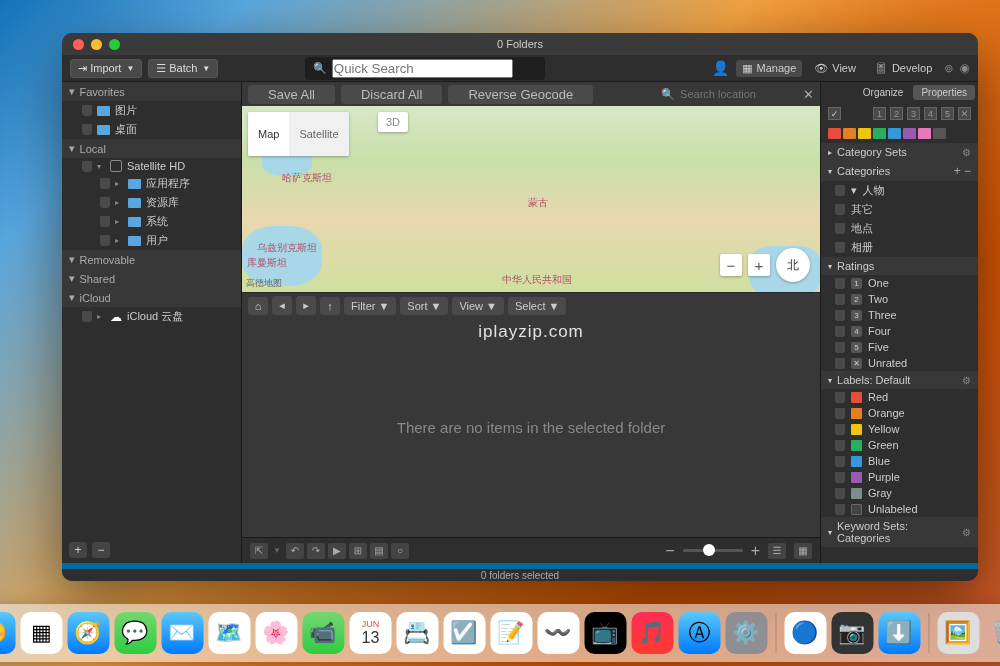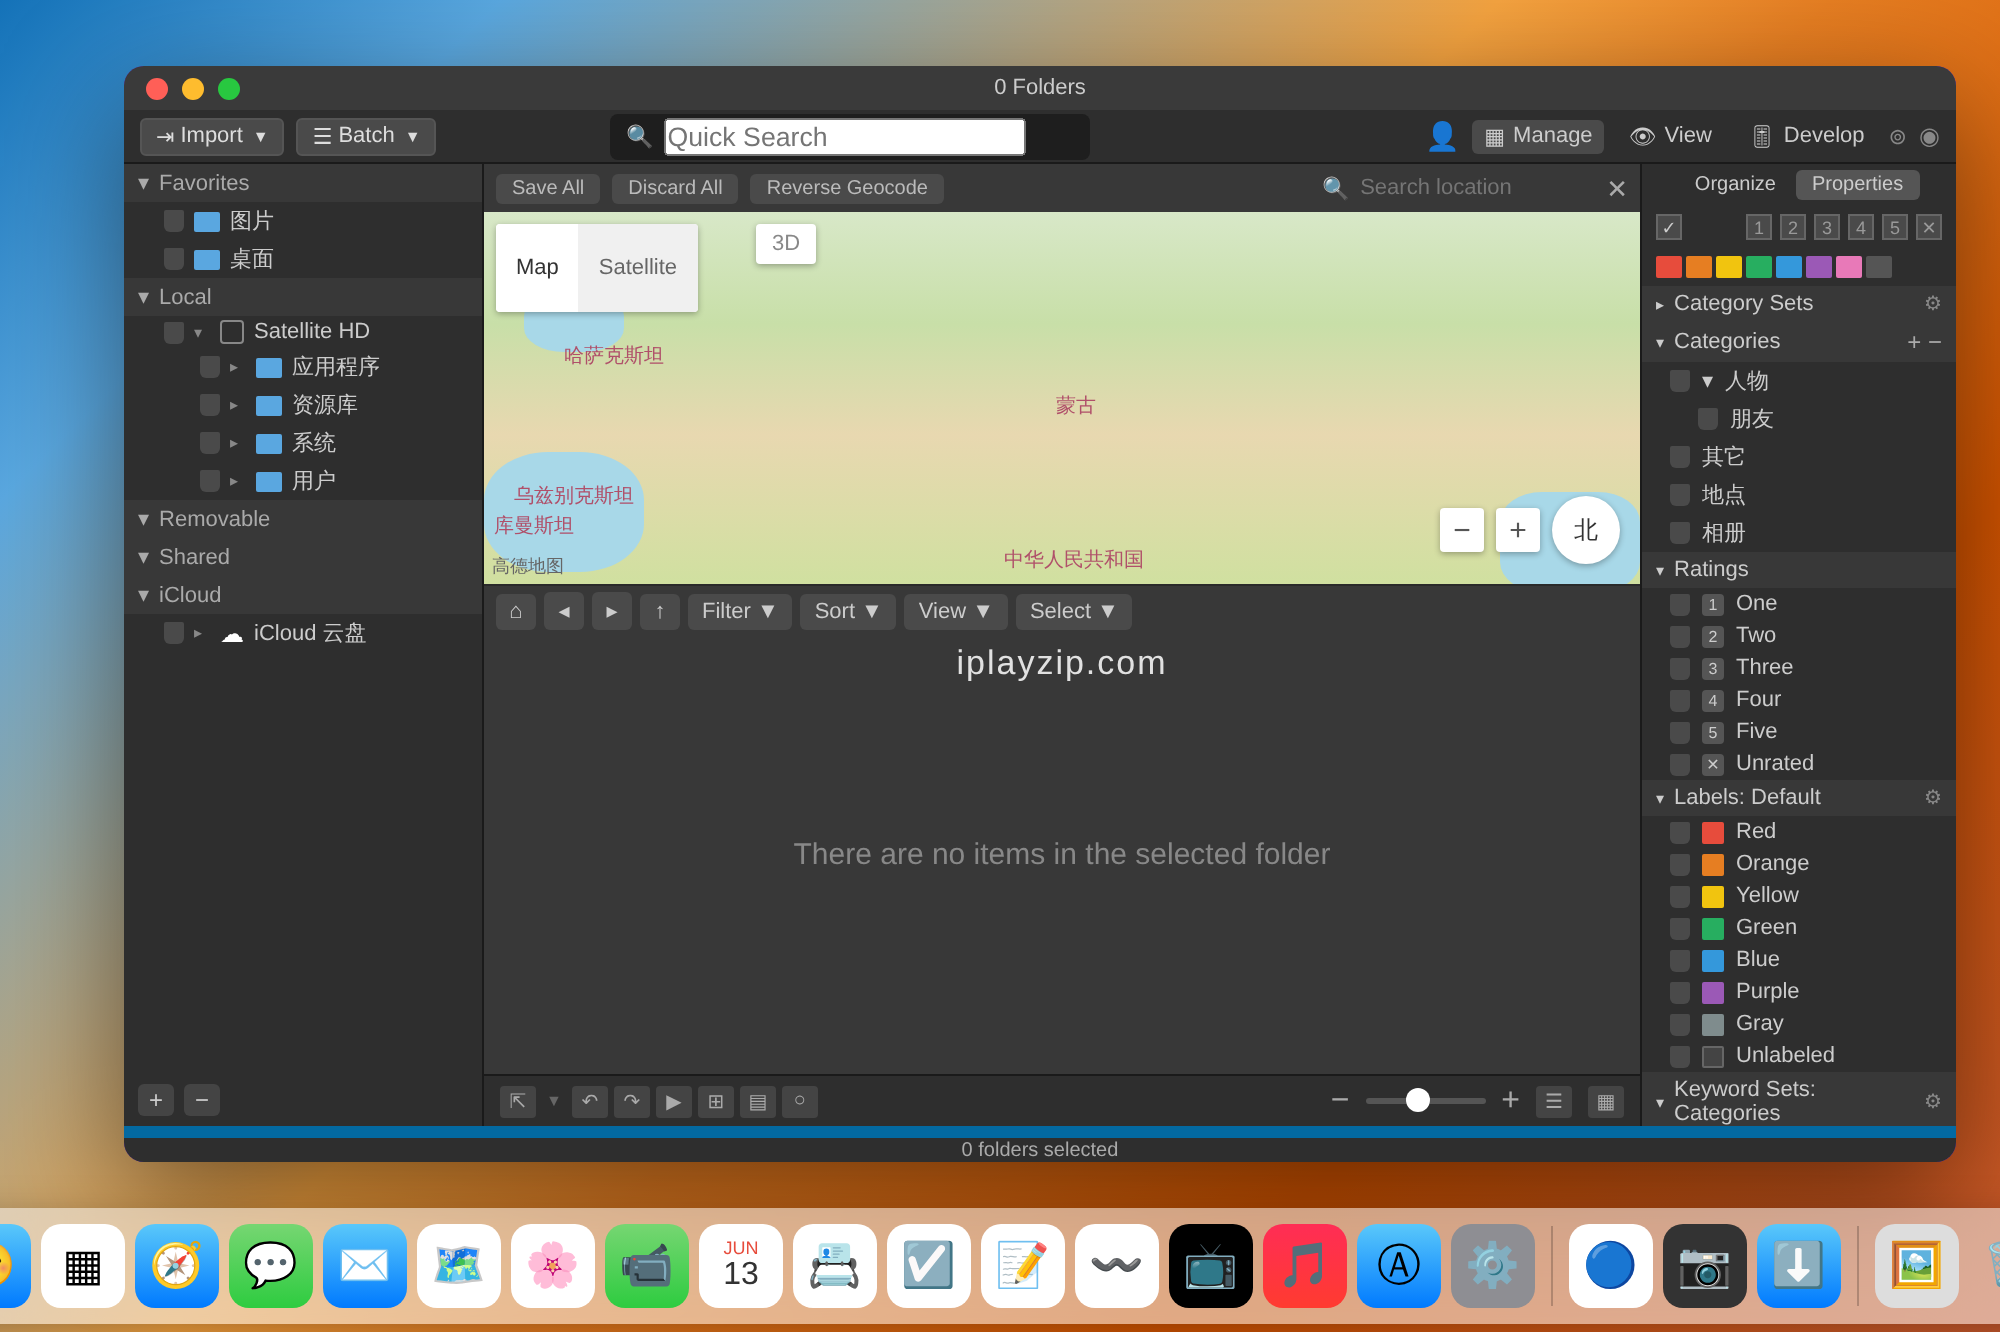--- a/index.html
+++ b/index.html
@@ -25,21 +25,21 @@
 .sb-item { padding: 2px 7px 2px 20px; display: flex; align-items: center; gap: 5px; cursor: pointer; }
 .sb-item.sub { padding-left: 38px; }
 .sb-item .disclose { font-size: 8px; width: 8px; color: #888; }
 .folder-ic { width: 13px; height: 10px; background: #5aa7e0; border-radius: 1px; display: inline-block; }
 .disk-ic { width: 12px; height: 12px; border: 1px solid #888; border-radius: 2px; display: inline-block; }
 .cloud-ic { display: inline-block; font-size: 12px; color: #fff; }
 .sb-bottom { margin-top: auto; padding: 5px 7px; display: flex; gap: 5px; }
 .sb-btn-sm { width: 18px; height: 16px; background: #444; border-radius: 3px; color: #ccc; font-size: 12px; display: flex; align-items: center; justify-content: center; cursor: pointer; }
 .center { flex: 1; display: flex; flex-direction: column; background: #383838; min-width: 0; }
 .map-toolbar { height: 24px; background: #383838; display: flex; align-items: center; padding: 0 6px; gap: 6px; }
-.map-tb-btn { background: #4a4a4a; color: #bbb; font-size: 10px; padding: 2px 8px; border-radius: 3px; cursor: pointer; }
+.map-tb-btn { background: #4a4a4a; color: #bbb; font-size: 13px; padding: 2px 20px; border-radius: 3px; cursor: pointer; }
 .map-search { margin-left: auto; display: flex; align-items: center; gap: 5px; color: #888; font-size: 11px; }
 .map-search input { background: transparent; border: none; color: #888; font-size: 11px; width: 110px; outline: none; }
 .map-close { color: #aaa; cursor: pointer; font-size: 13px; margin-left: 8px; }
 .map-area { height: 186px; position: relative; background: linear-gradient(180deg, #d8e8c8 0%, #c8dfa8 30%, #e8d8b0 60%, #d0e0a0 100%); overflow: hidden; }
 .map-water { position: absolute; background: #a8d8e8; }
 .map-label { position: absolute; font-size: 10px; color: #b0506a; font-weight: 500; }
 .map-type-switch { position: absolute; left: 6px; top: 6px; display: flex; background: #fff; border-radius: 2px; box-shadow: 0 1px 3px rgba(0,0,0,0.3); overflow: hidden; }
 .map-type-btn { padding: 16px 10px; font-size: 11px; cursor: pointer; background: #fff; color: #333; }
 .map-type-btn.active { background: #fff; }
 .map-type-btn:not(.active) { background: #f0f0f0; color: #666; }
@@ -54,21 +54,21 @@
 .empty-area { flex: 1; display: flex; align-items: center; justify-content: center; color: #888; font-size: 15px; position: relative; }
 .watermark { position: absolute; top: 4px; left: 50%; transform: translateX(-50%); color: #fff; font-size: 17px; font-weight: 500; letter-spacing: 1px; opacity: 0.85; }
 .bottom-tools { height: 26px; background: #2e2e2e; border-top: 1px solid #1a1a1a; display: flex; align-items: center; padding: 0 8px; gap: 5px; }
 .bt-icongrp { display: flex; gap: 3px; }
 .bt-ic { width: 18px; height: 16px; background: #444; border-radius: 2px; color: #aaa; font-size: 10px; display: flex; align-items: center; justify-content: center; cursor: pointer; }
 .zoom-slider { margin-left: auto; display: flex; align-items: center; gap: 8px; color: #aaa; }
 .slider-track { width: 60px; height: 3px; background: #555; border-radius: 2px; position: relative; }
 .slider-thumb { position: absolute; width: 12px; height: 12px; background: #fff; border-radius: 50%; top: -5px; left: 20px; }
 .statusbar { height: 18px; background: #2e2e2e; border-top: 6px solid #0369a1; display: flex; align-items: center; justify-content: center; color: #aaa; font-size: 10px; }
 .sidebar-right { width: 158px; background: #2e2e2e; border-left: 1px solid #1a1a1a; display: flex; flex-direction: column; font-size: 11px; color: #ccc; overflow-y: auto; }
-.sr-tabs { display: flex; background: #2e2e2e; padding: 3px; gap: 2px; justify-content: center; }
+.sr-tabs { display: flex; background: #2e2e2e; padding: 3px; gap: 2px; justify-content: flex-end; }
 .sr-tab { padding: 2px 8px; font-size: 10px; color: #ccc; border-radius: 3px; cursor: pointer; }
 .sr-tab.active { background: #555; }
 .rating-row { padding: 4px 7px; display: flex; align-items: center; gap: 4px; }
 .rating-box { width: 13px; height: 13px; background: #4a4a4a; border: 1px solid #666; font-size: 9px; display: flex; align-items: center; justify-content: center; color: #999; }
 .color-row { padding: 4px 7px; display: flex; gap: 2px; }
 .color-sw { width: 13px; height: 11px; border-radius: 1px; }
 .sr-section { background: #383838; padding: 3px 7px; display: flex; align-items: center; gap: 5px; color: #ccc; cursor: pointer; }
 .sr-section .disclose { font-size: 8px; }
 .sr-section .gear { margin-left: auto; font-size: 10px; color: #888; }
 .sr-section .plus { margin-left: auto; font-size: 12px; color: #aaa; }
@@ -309,24 +309,20 @@
       <div class="sr-section">
           <span class="disclose">▾</span>
           <span>Categories</span>
           <span class="plus">+ −</span>
         </div>
       <div class="sr-item">
           <span class="shield"></span>
           <span class="disclose">▾</span>
           <span>人物</span>
         </div>
-      <div class="sr-item sub">
-          <span class="shield"></span>
-          <span>朋友</span>
-        </div>
       <div class="sr-item">
           <span class="shield"></span>
           <span>其它</span>
         </div>
       <div class="sr-item">
           <span class="shield"></span>
           <span>地点</span>
         </div>
       <div class="sr-item">
           <span class="shield"></span>

